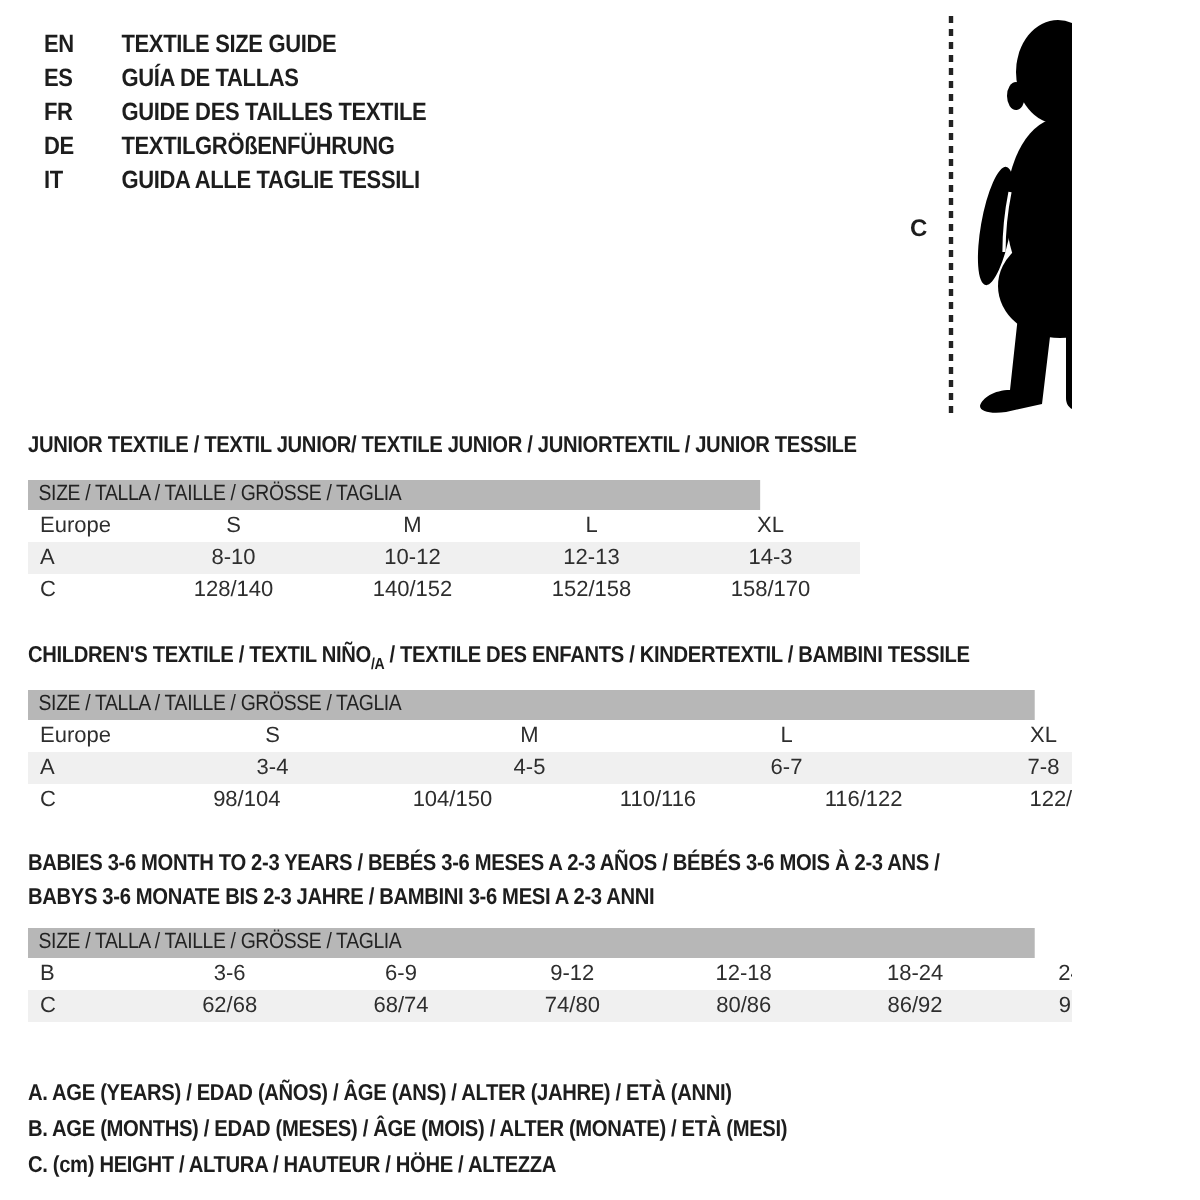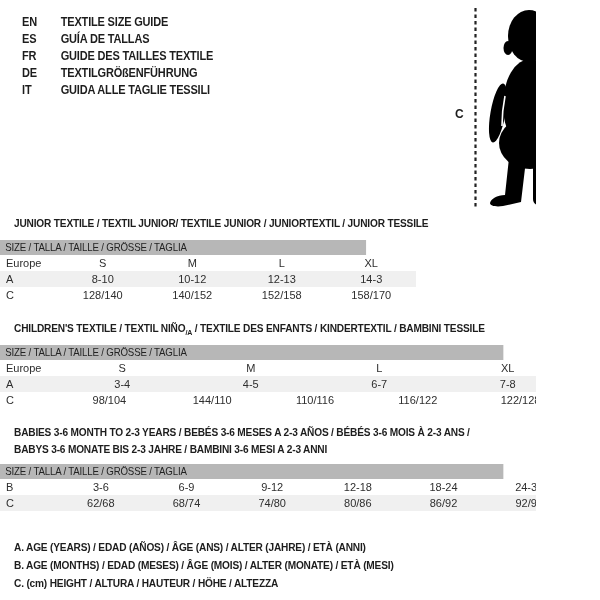--- a/index.html
+++ b/index.html
@@ -18,21 +18,21 @@
   
   .measure-line{position:absolute;left:474px;top:8px;width:3px;height:199px;}
   .c-label{position:absolute;left:455px;top:107px;font-size:12px;font-weight:bold;}
   .silhouette{position:absolute;left:483px;top:10px;width:92px;height:197px;}
 
   
   .sec-title{position:absolute;left:14px;font-size:11.5px;line-height:17px;}
   .sub{font-size:8px;vertical-align:sub;}
 
   
-  .size-table{position:absolute;left:0;font-size:11px;color:#2e2e2e;}
+  .size-table{position:absolute;left:14px;font-size:11px;color:#2e2e2e;}
   .t-band{height:15px;line-height:15px;background:var(--band,#b7b7b7);padding-left:6px;color:#222;}
   .t-row{display:flex;height:16px;line-height:16px;align-items:flex-start;}
   .t-row.alt{background:var(--alt,#f0f0f0);}
   .t-label{width:58px;padding-left:6px;box-sizing:border-box;text-align:left;}
   .t-cell{flex:1;text-align:center;}
   .w-junior{width:416px;}
   .w-full{width:572px;}
 
   
   .footnotes{position:absolute;left:14px;top:538px;}
@@ -136,21 +136,21 @@
     <div class="t-row alt">
       <span class="t-label">A</span>
       <span class="t-cell">3-4</span>
       <span class="t-cell">4-5</span>
       <span class="t-cell">6-7</span>
       <span class="t-cell">7-8</span>
     </div>
     <div class="t-row">
       <span class="t-label">C</span>
       <span class="t-cell">98/104</span>
-      <span class="t-cell">144/110</span>
+      <span class="t-cell">104/150</span>
       <span class="t-cell">110/116</span>
       <span class="t-cell">116/122</span>
       <span class="t-cell">122/128</span>
     </div>
   </div>
 
   <div class="sec-title" style="top:424px;">
     <div class="cond">BABIES 3-6 MONTH TO 2-3 YEARS / BEBÉS 3-6 MESES A 2-3 AÑOS / BÉBÉS 3-6 MOIS À 2-3 ANS /</div>
     <div class="cond">BABYS 3-6 MONATE BIS 2-3 JAHRE / BAMBINI 3-6 MESI A 2-3 ANNI</div>
   </div>

